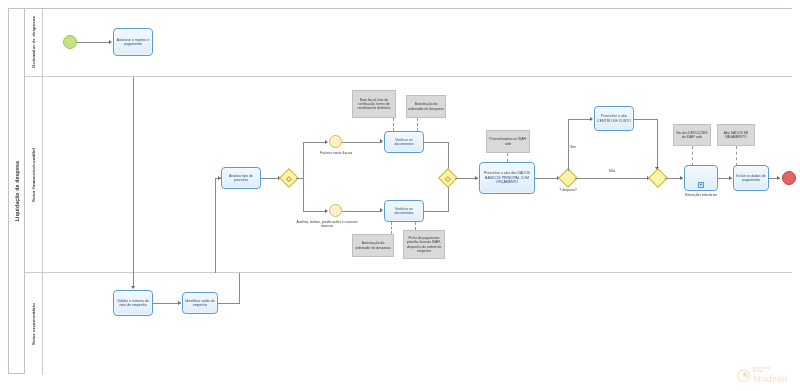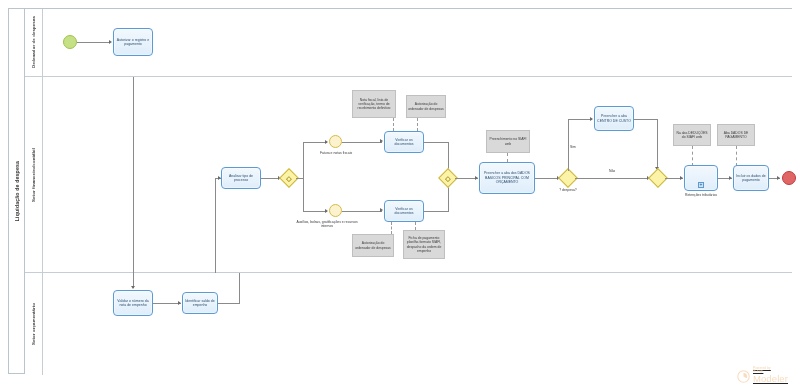--- a/index.html
+++ b/index.html
@@ -110,23 +110,22 @@
     border-left:3.4px solid #6b6b6b;
   }
   .arrow.down {
     border-left:2.1px solid transparent; border-right:2.1px solid transparent;
     border-top:3.4px solid #6b6b6b; border-bottom:0;
   }
 
   
   .watermark {
     position:absolute; right:12px; bottom:8px;
-    display:flex; align-items:flex-end; gap:3px;
+    display:flex; align-items:center; gap:3px;
     opacity:.85;
-    text-decoration:underline;
   }
   .wm-mark { width:13px; height:13px; }
   .wm-txt { display:flex; flex-direction:column; line-height:1; }
   .wm-txt .pw { font-size:3px; color:#f0c9a0; letter-spacing:.2px; }
   .wm-txt .bz { font-size:3.4px; color:#f3cfa8; letter-spacing:.2px; }
   .wm-txt .md { font-size:9.5px; color:#f6d7b4; letter-spacing:.1px; }
 </style>
 </head>
 <body>
 

